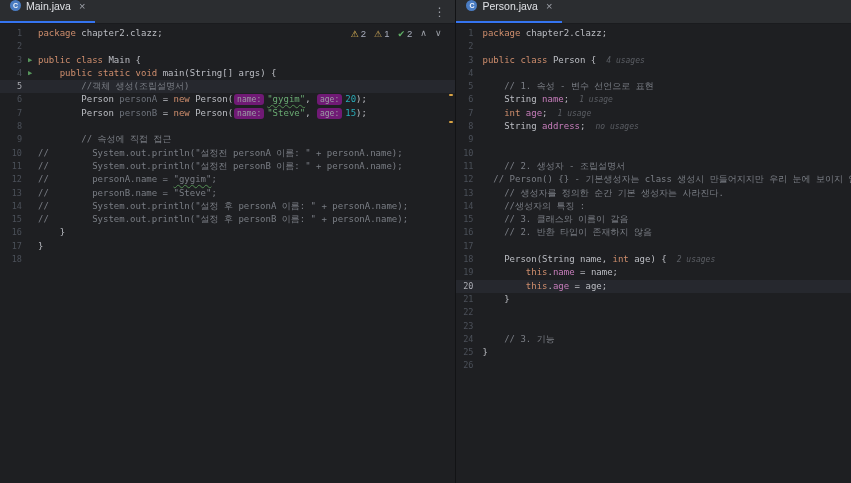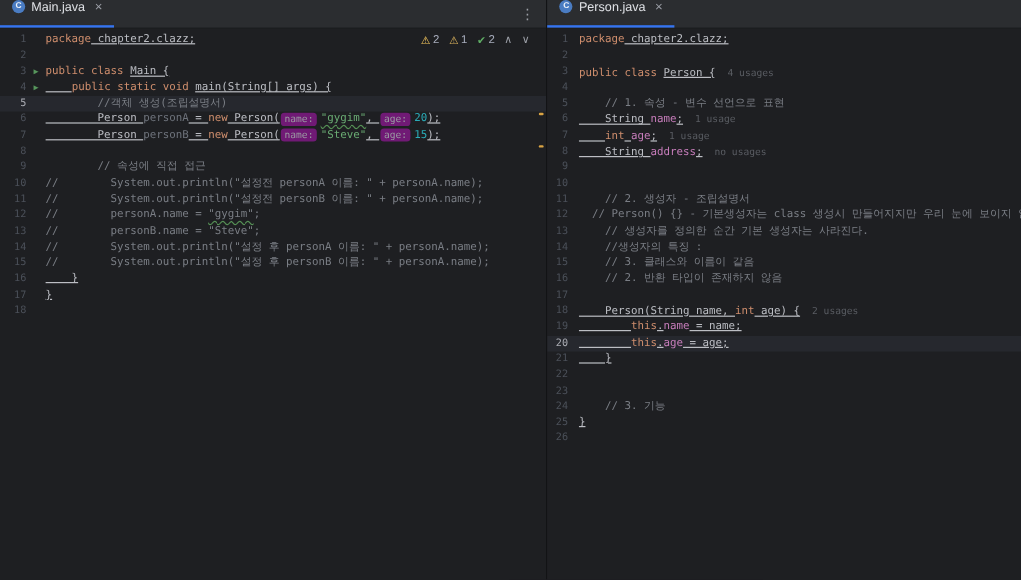--- a/index.html
+++ b/index.html
@@ -24,30 +24,30 @@
   .line.hl{background:#26282e;}
   .ln{flex:none;width:22px;text-align:right;color:#4b5059;font-size:8.5px;}
   .pane.right .ln{width:17px;}
   .ln.cur{color:#a9abb2;}
   .gi{flex:none;width:16px;text-align:center;color:#57965c;font-size:7px;line-height:13.3px;}
   .pane.right .gi{width:9px;}
   .txt{white-space:pre;}
 
   
   .tk-kw{color:#cf8e6d;}
-  .tk-def{color:#bcbec4;text-decoration:underline;}
+  .tk-def{color:#bcbec4;}
   .tk-cmt{color:#7a7e85;}
   .tk-cmtU{color:#7a7e85;text-decoration:underline wavy #548f54 1px;text-underline-offset:2px;}
   .tk-str{color:#6aab73;}
   .tk-strU{color:#6aab73;text-decoration:underline wavy #548f54 1px;text-underline-offset:2px;}
   .tk-num{color:#2aacb8;}
   .tk-field{color:#c77dbb;}
   .tk-gray{color:#6e737c;}
   .tk-hint{display:inline-block;background:#701a75;color:#9b9da3;border-radius:3px;padding:0 3px;margin:0 3px 0 1px;font-size:8px;line-height:11px;height:11px;vertical-align:middle;}
-  .tk-usage{color:#5a5d63;font-size:8px;margin-left:10px;}
+  .tk-usage{color:#5a5d63;font-size:8px;margin-left:10px;font-style:italic;}
 
   
   .inspect{position:absolute;top:4px;right:14px;display:flex;align-items:center;gap:8px;font-family:"Liberation Sans",sans-serif;font-size:9.5px;color:#a8adbd;}
   .insp-item{display:flex;align-items:center;gap:2px;}
   .icon-warn{color:#f2c55c;font-size:9px;}
   .icon-warn.weak{color:#d8b05c;}
   .icon-ok{color:#5fad65;font-size:9px;}
   .chev{color:#9da0a8;font-size:9px;line-height:9px;}
 
   

